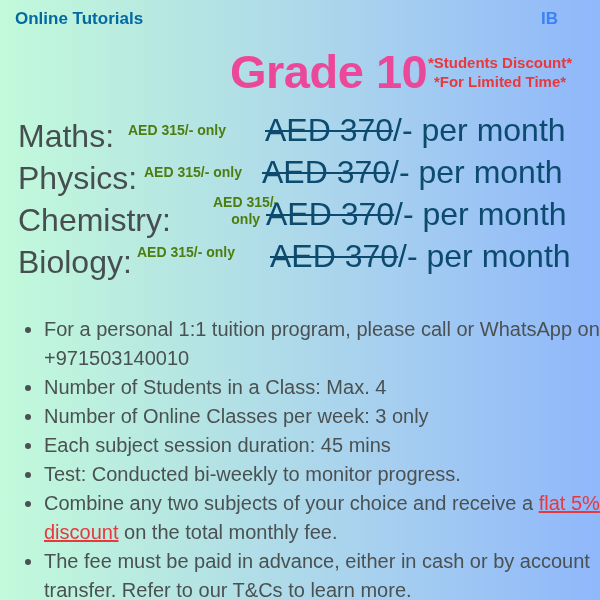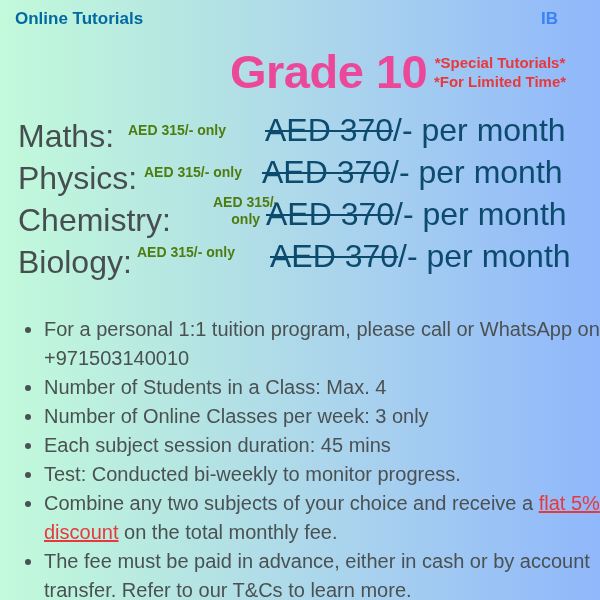--- a/index.html
+++ b/index.html
@@ -23,21 +23,21 @@
     ul.bullets li { padding-left: 0; }
     .link { color: #e8383d; text-decoration: underline; }
   </style>
 </head>
 <body>
 
 <div class="abs brand">Online Tutorials</div>
 <div class="abs ib">IB</div>
 <div class="abs grade">Grade 10</div>
 <div class="abs special">
-  <div>*Special Tutorials*</div>
+  <div>*Students Discount*</div>
   <div>*For Limited Time*</div>
 </div>
 
 <div class="row" style="top:112px;">
   <span class="subject">Maths:</span>
   <span class="disc" style="left:110px; top:10px;">AED 315/- only</span>
   <span class="old" style="left:247px; top:0;"><span class="strike">AED 370</span><span>/- per month</span></span>
 </div>
 
 <div class="row" style="top:154px;">

